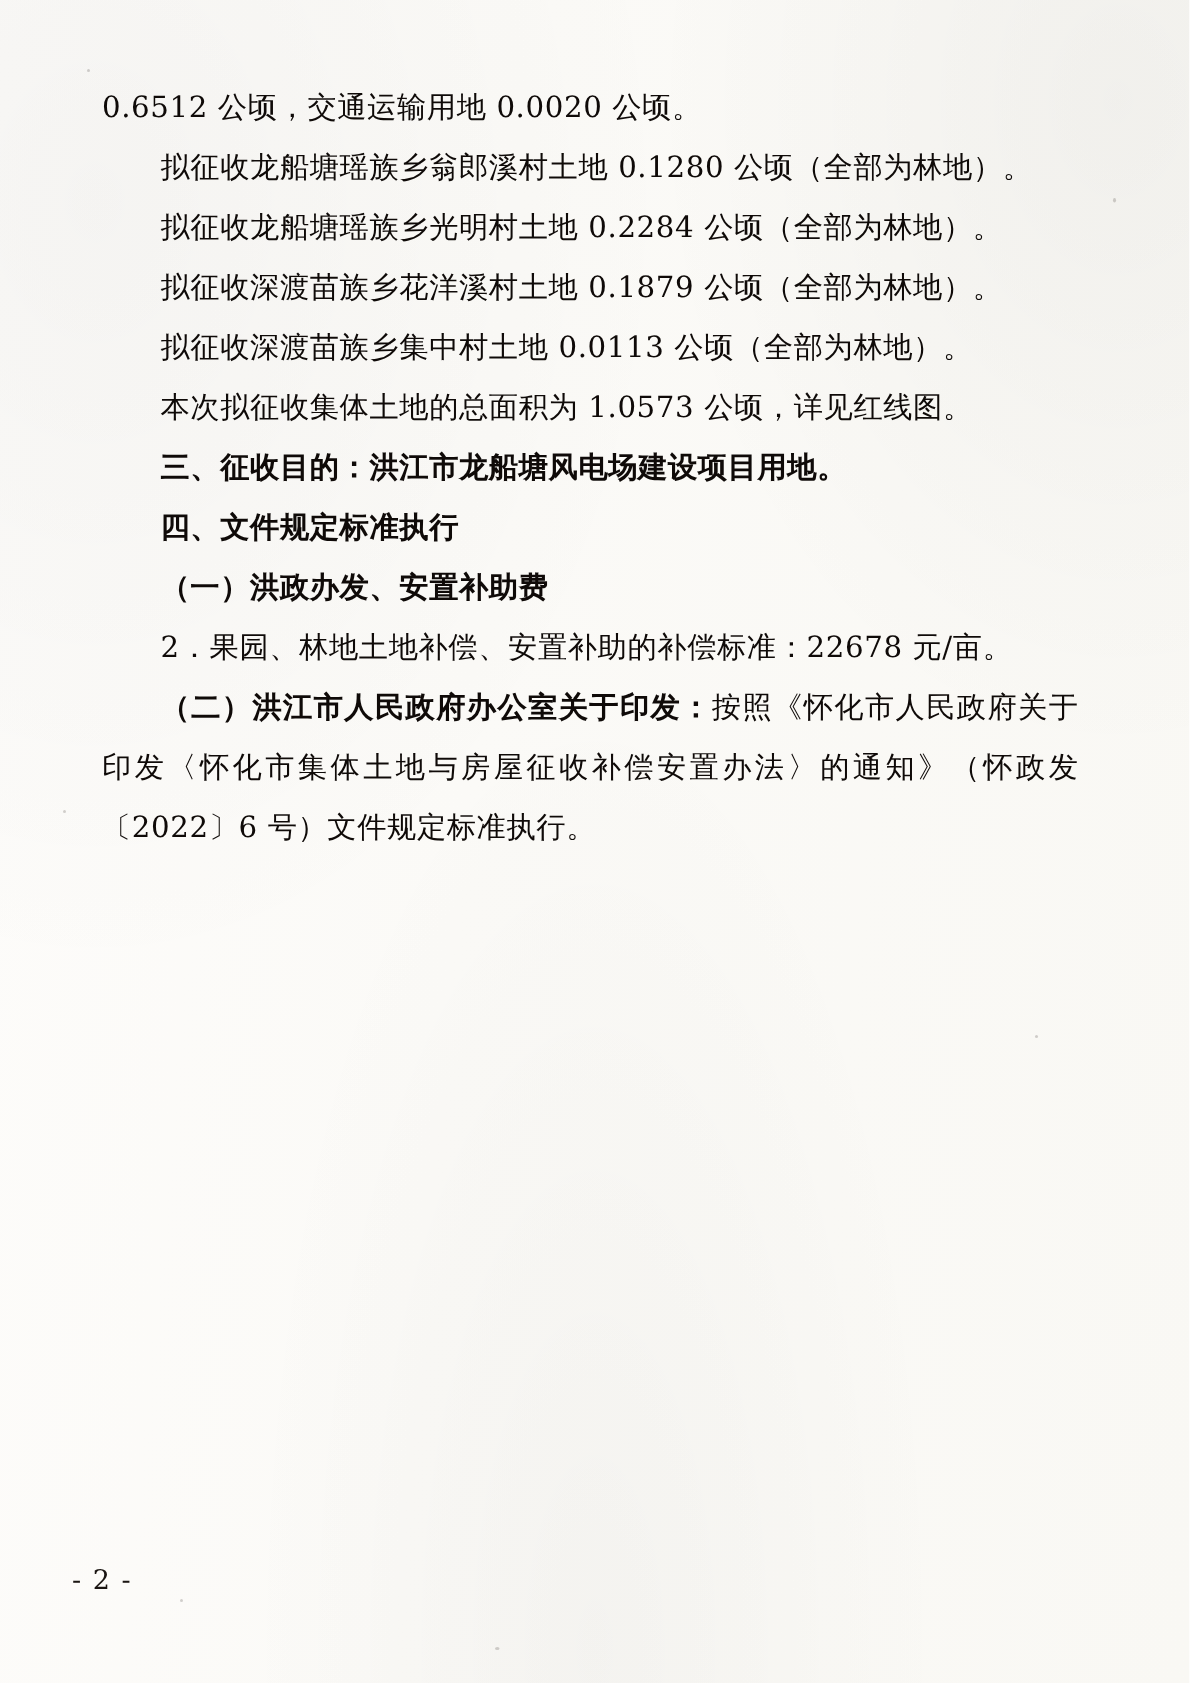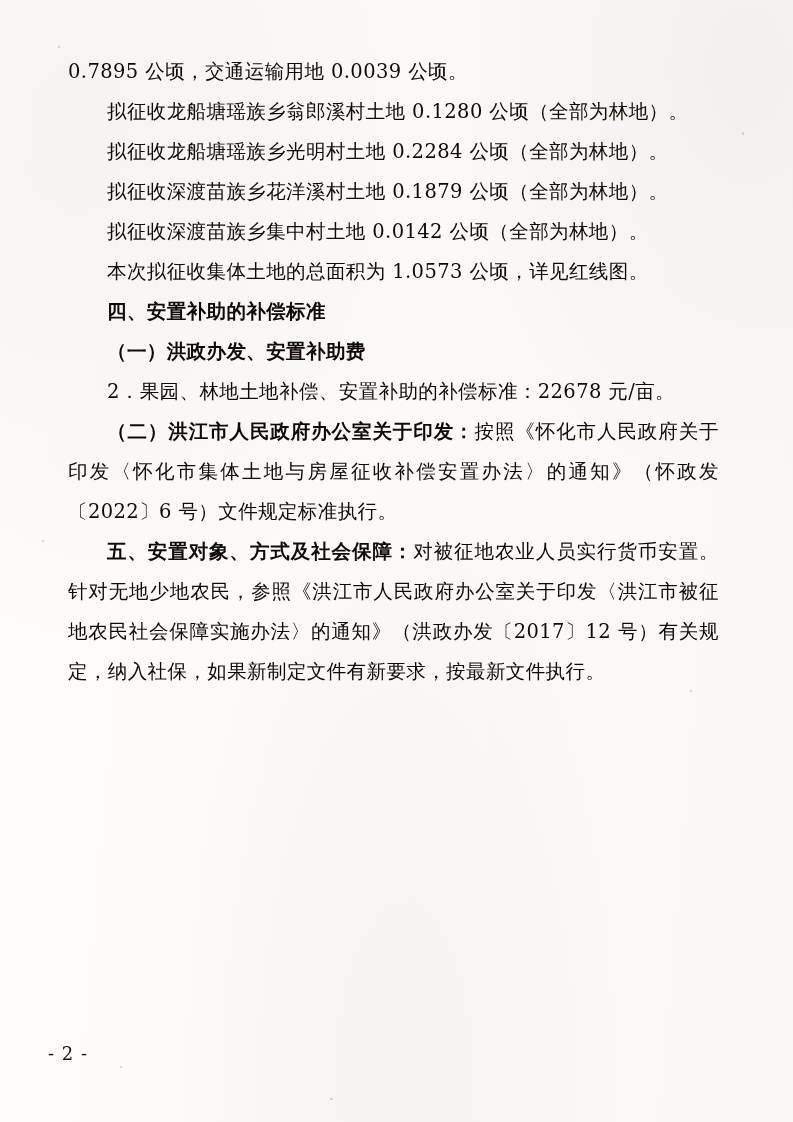--- a/index.html
+++ b/index.html
@@ -82,40 +82,40 @@
 
 <div class="speckle" style="left:58px;top:46px;width:2px;height:2px;"></div>
 <div class="speckle" style="left:742px;top:132px;width:2px;height:3px;"></div>
 <div class="speckle" style="left:690px;top:690px;width:2px;height:2px;"></div>
 <div class="speckle" style="left:120px;top:1066px;width:2px;height:2px;"></div>
 <div class="speckle" style="left:330px;top:1098px;width:3px;height:2px;"></div>
 <div class="speckle" style="left:42px;top:540px;width:2px;height:2px;"></div>
 
 <div class="doc-body ink">
 
-  <p class="para">0.7895 公顷，交通运输用地 0.0039 公顷。</p>
+  <p class="para">0.6512 公顷，交通运输用地 0.0020 公顷。</p>
 
   <p class="para indent">拟征收龙船塘瑶族乡翁郎溪村土地 0.1280 公顷（全部为林地）。</p>
 
   <p class="para indent">拟征收龙船塘瑶族乡光明村土地 0.2284 公顷（全部为林地）。</p>
 
   <p class="para indent">拟征收深渡苗族乡花洋溪村土地 0.1879 公顷（全部为林地）。</p>
 
-  <p class="para indent">拟征收深渡苗族乡集中村土地 0.0142 公顷（全部为林地）。</p>
+  <p class="para indent">拟征收深渡苗族乡集中村土地 0.0113 公顷（全部为林地）。</p>
 
   <p class="para indent">本次拟征收集体土地的总面积为 1.0573 公顷，详见红线图。</p>
 
+  <p class="heading">三、征收目的：洪江市龙船塘风电场建设项目用地。</p>
 
-  <p class="heading">四、安置补助的补偿标准</p>
+  <p class="heading">四、文件规定标准执行</p>
 
   <p class="heading">（一）洪政办发、安置补助费</p>
 
 
 
   <p class="para indent">2．果园、林地土地补偿、安置补助的补偿标准：22678 元/亩。</p>
 
   <p class="para indent"><span class="bold">（二）洪江市人民政府办公室关于印发：</span><span>按照《怀化市人民政府关于印发〈怀化市集体土地与房屋征收补偿安置办法〉的通知》（怀政发〔2022〕6 号）文件规定标准执行。</span></p>
 
-  <p class="para indent"><span class="bold">五、安置对象、方式及社会保障：</span><span>对被征地农业人员实行货币安置。针对无地少地农民，参照《洪江市人民政府办公室关于印发〈洪江市被征地农民社会保障实施办法〉的通知》（洪政办发〔2017〕12 号）有关规定，纳入社保，如果新制定文件有新要求，按最新文件执行。</span></p>
 
 </div>
 
 <div class="page-num">- 2 -</div>
 
 </body></html>

